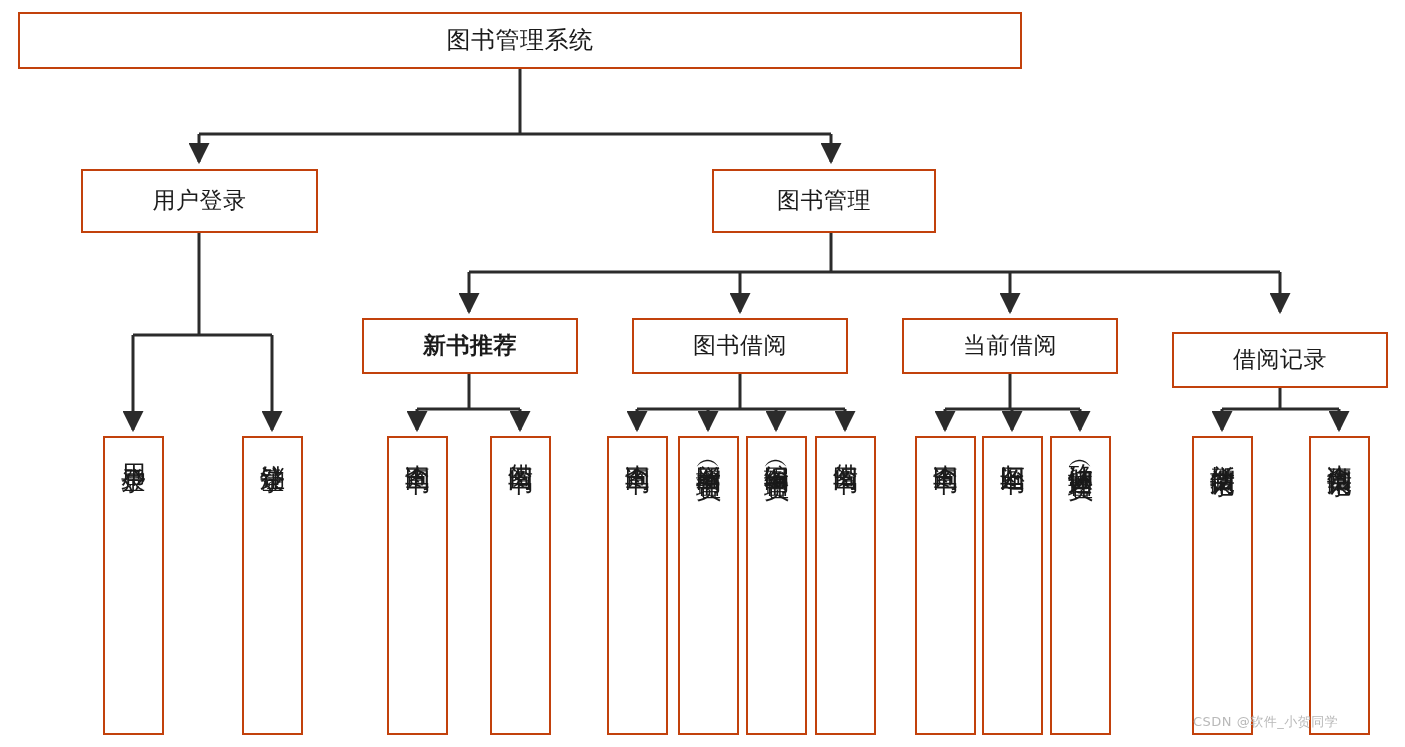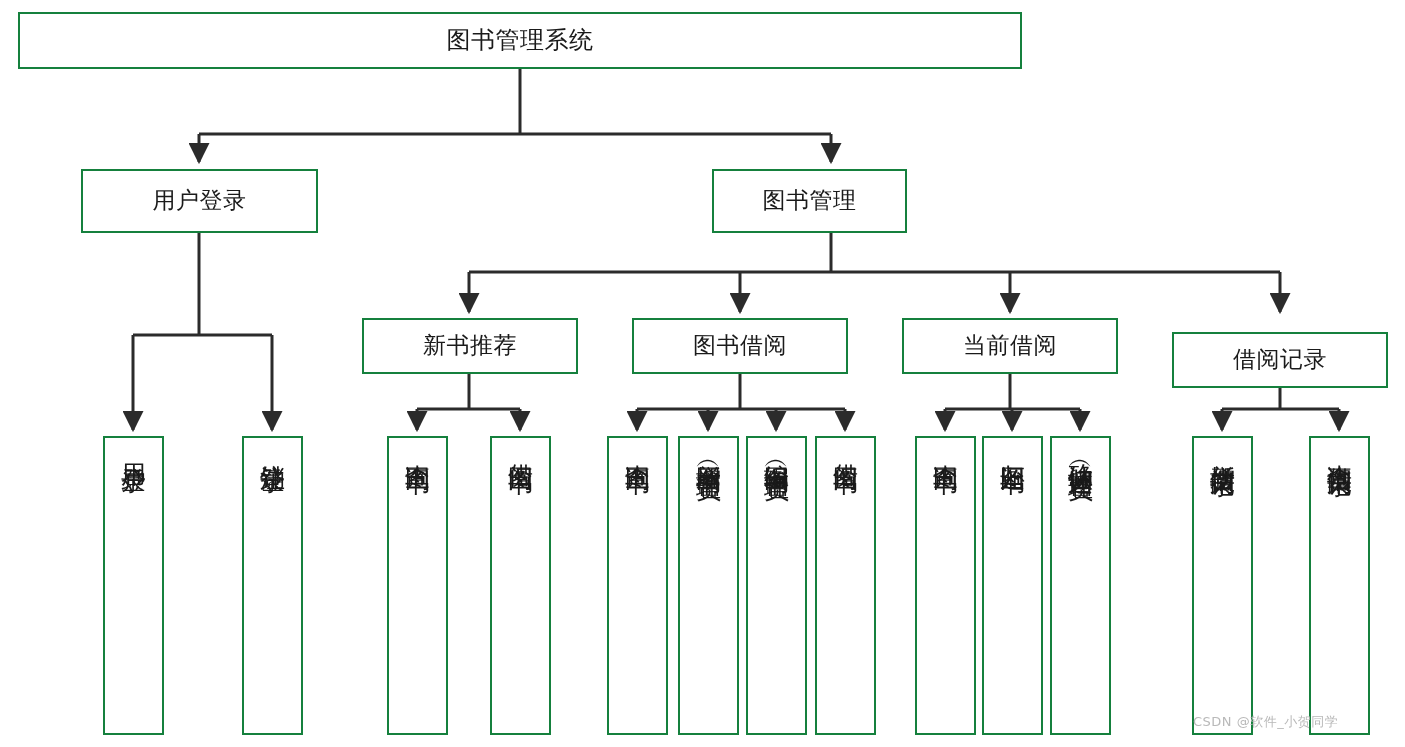--- a/index.html
+++ b/index.html
@@ -20,21 +20,21 @@
   #edges {
     position: absolute;
     left: 0;
     top: 0;
     width: 1405px;
     height: 747px;
   }
   .node {
     position: absolute;
     box-sizing: border-box;
-    border: 2px solid #15803d;
+    border: 2px solid #c2410c;
     background: #ffffff;
     display: flex;
     align-items: center;
     justify-content: center;
     color: #1a1a1a;
   }
   .node .label {
     display: block;
     text-align: center;
     line-height: 1.12;
@@ -122,25 +122,25 @@
     </g>
   </svg>
 
   <div class="node root horiz" style="left:18px; top:12px; width:1004px; height:57px;">
     <span class="label">图书管理系统</span>
   </div>
 
   <div class="node horiz" style="left:81px; top:169px; width:237px; height:64px;">
     <span class="label">用户登录</span>
   </div>
-  <div class="node horiz" style="left:712px; top:169px; width:195px; height:64px;">
+  <div class="node horiz" style="left:712px; top:169px; width:224px; height:64px;">
     <span class="label">图书管理</span>
   </div>
 
-  <div class="node horiz" style="left:362px; top:318px; width:216px; height:56px;">
+  <div class="node horiz" style="left:362px; top:318px; width:216px; height:56px;font-weight:bold;">
     <span class="label">新书推荐</span>
   </div>
   <div class="node horiz" style="left:632px; top:318px; width:216px; height:56px;">
     <span class="label">图书借阅</span>
   </div>
   <div class="node horiz" style="left:902px; top:318px; width:216px; height:56px;">
     <span class="label">当前借阅</span>
   </div>
   <div class="node horiz" style="left:1172px; top:332px; width:216px; height:56px;">
     <span class="label">借阅记录</span>

